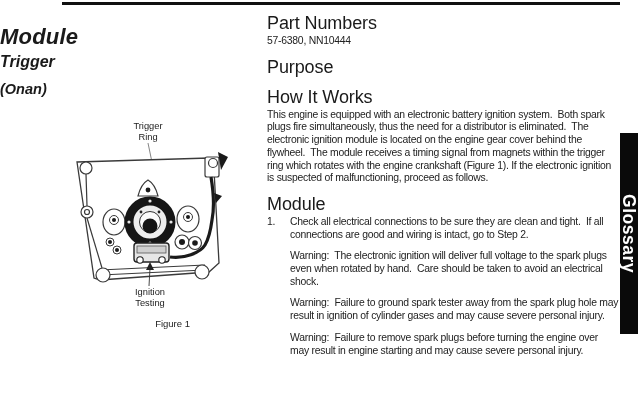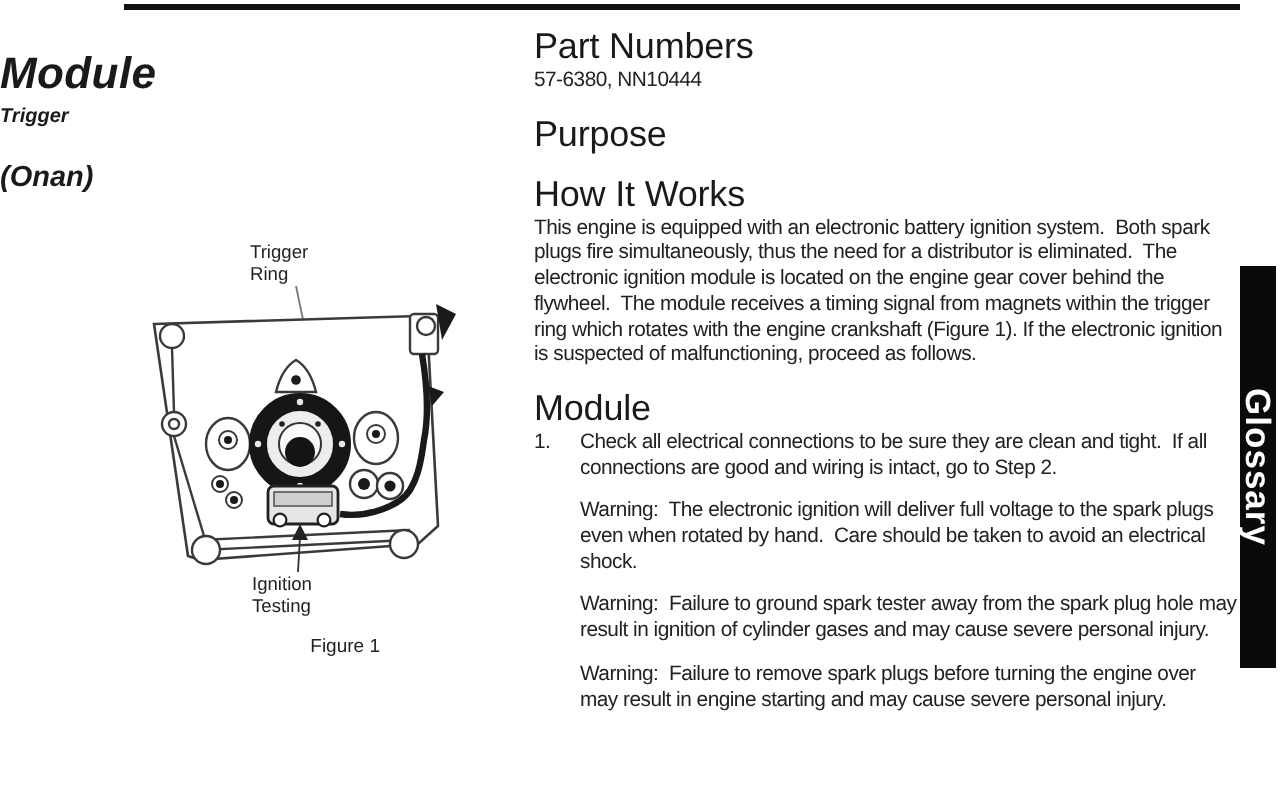--- a/index.html
+++ b/index.html
@@ -5,25 +5,25 @@
   html,body{margin:0;padding:0;}
   body{
     width:640px;height:400px;position:relative;overflow:hidden;
     background:#ffffff;color:#1a1a1a;
     font-family:"Liberation Sans", sans-serif;
     -webkit-font-smoothing:antialiased;
   }
   
   .top-rule{position:absolute;left:62px;top:2px;width:558px;height:3px;background:#101010;}
   .doc-title{position:absolute;left:0;top:24px;width:170px;font-size:22px;font-weight:bold;letter-spacing:.2px;font-style:italic;}
-  .doc-sub1{position:absolute;left:0;top:53px;width:170px;font-size:10px;font-weight:bold;font-style:italic;}
+  .doc-sub1{position:absolute;left:0;top:53px;width:170px;font-size:16px;font-weight:bold;font-style:italic;}
   .doc-sub2{position:absolute;left:0;top:81px;width:170px;font-size:14.5px;font-weight:bold;font-style:italic;}
 
   
-  .fig-label{position:absolute;font-size:9.3px;line-height:10.5px;text-align:left;color:#222;}
+  .fig-label{position:absolute;font-size:9.3px;line-height:10.5px;text-align:center;color:#222;}
   .lbl-trigger{left:125px;top:121px;width:46px;}
   .lbl-module{left:126px;top:287px;width:48px;}
   .fig-caption{position:absolute;left:138px;top:318px;width:52px;font-size:9.5px;text-align:right;color:#222;}
 
   .fig-svg{position:absolute;left:62px;top:140px;}
 
   
   .right-col{position:absolute;left:267px;top:13px;width:352px;}
   .sec-heading{font-size:18px;font-weight:normal;margin:0 0 1px 0;letter-spacing:-0.1px;}
   .sec{margin:0 0 9px 0;}

